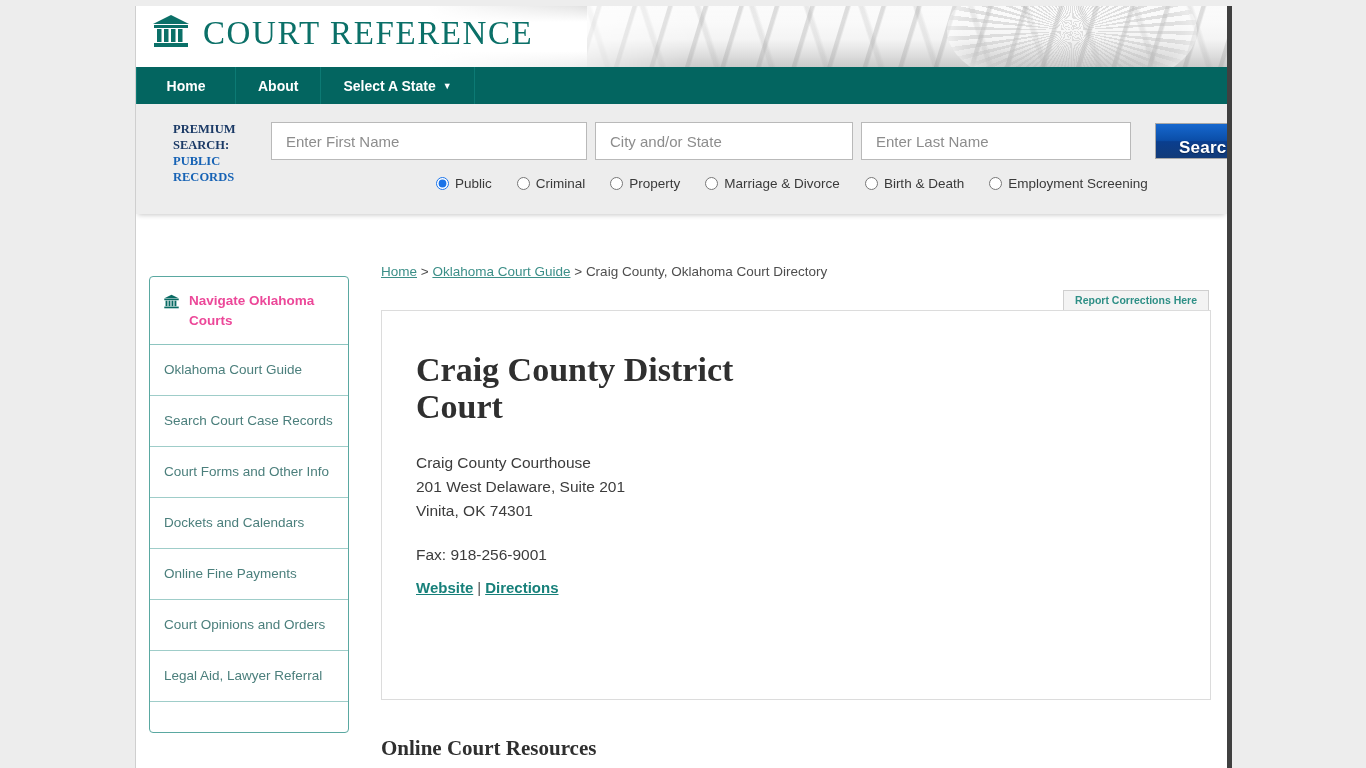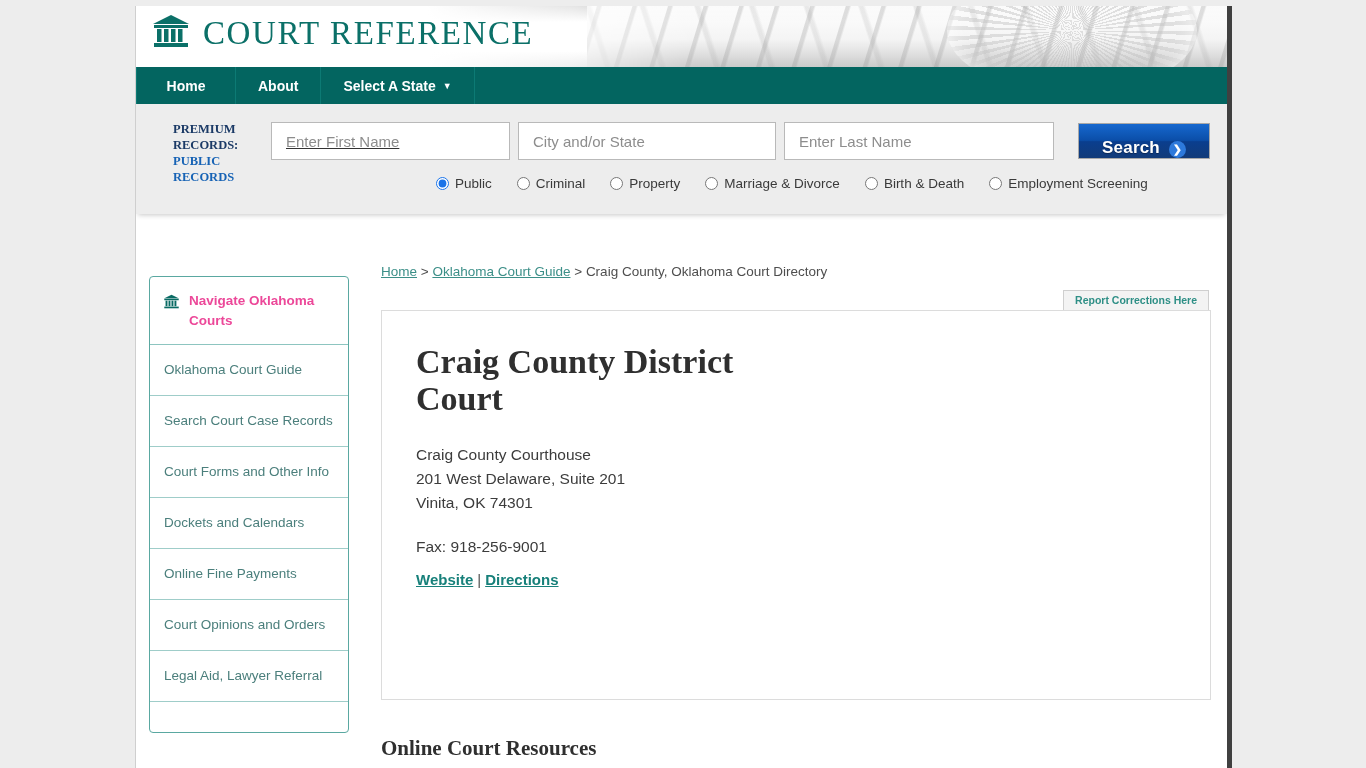--- a/index.html
+++ b/index.html
@@ -116,21 +116,21 @@
     height: 38px;
     border: 1px solid #b9b9b9;
     background: #ffffff;
     padding: 0 14px;
     font-size: 15px;
     color: #333;
     outline: none;
     font-family: "Liberation Sans", sans-serif;
   }
   .s-input::placeholder { color: #8d8d8d; }
-  #first-name { width: 239px; text-decoration: underline; }
+  #first-name { width: 316px; }
   #last-name  { width: 270px; }
   #city-state { width: 258px; }
 
   .search-btn {
     width: 132px; height: 36px;
     margin-left: 16px; margin-top: 1px;
     border: 1px solid #a8a8a8;
     background: linear-gradient(180deg,#1668cf 0%,#0b4ea8 48%,#0a3e8e 52%,#123b79 100%);
     color: #ffffff;
     font-size: 17px;
@@ -214,21 +214,21 @@
     background: #ffffff;
     padding: 32px 34px 40px;
     min-height: 390px;
   }
   .court-title {
     font-family: "Liberation Serif", serif;
     font-size: 34px;
     font-weight: bold;
     line-height: 37px;
     color: #2f2f2f;
-    margin: 0 0 26px;
+    margin: 8px 0 26px;
     max-width: 390px;
   }
   .addr-line, .contact-line {
     font-size: 15.5px;
     line-height: 24px;
     color: #3c3c3c;
   }
   .contact-block { margin-top: 20px; }
   .links-block { margin-top: 12px; font-size: 15px; color: #6a6a6a; }
   .links-block a {
@@ -281,21 +281,21 @@
     <div class="mainnav-item">
       <span>Select A State</span>
       <span class="caret">▼</span>
     </div>
     <div class="mainnav-filler"></div>
   </nav>
 
   <section class="searchbar">
     <div class="premium-label">
       <div>PREMIUM</div>
-      <div>RECORDS:</div>
+      <div>SEARCH:</div>
       <div class="lnk">PUBLIC</div>
       <div class="lnk">RECORDS</div>
     </div>
 
     <div class="search-inputs">
       <input id="first-name" class="s-input" type="text" placeholder="Enter First Name" style="">
       <input id="city-state" class="s-input" type="text" placeholder="City and/or State" style="">
       <input id="last-name" class="s-input" type="text" placeholder="Enter Last Name" style="">
       <div class="search-btn">
         <span>Search</span>

